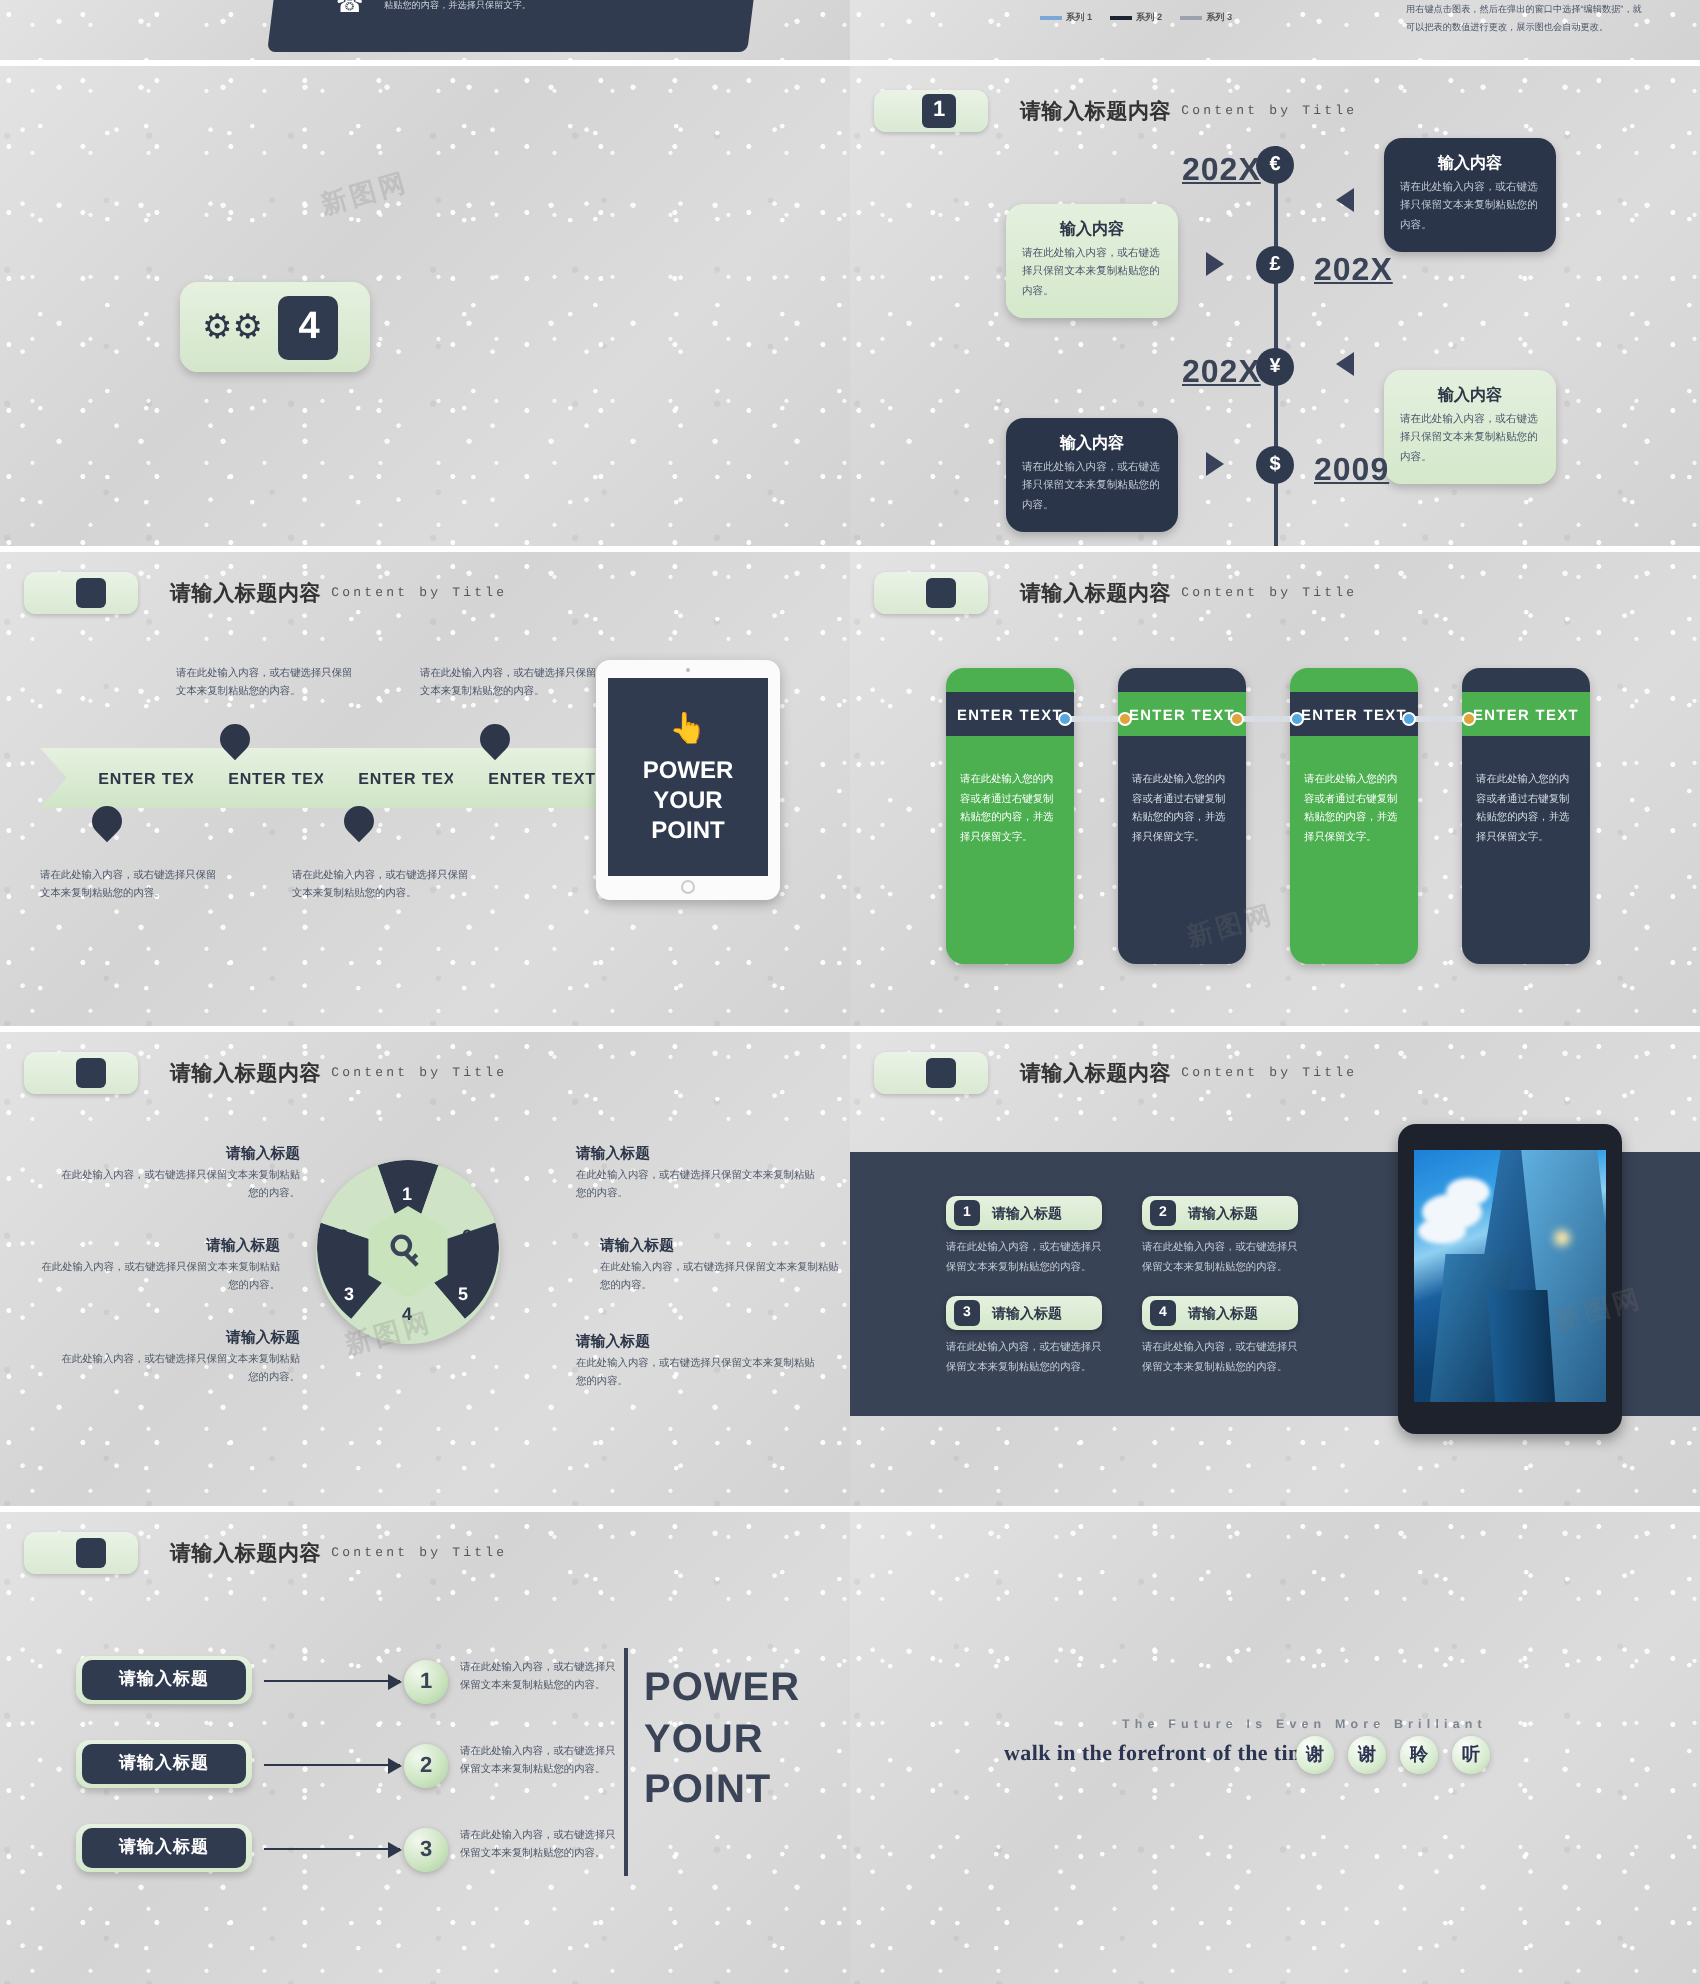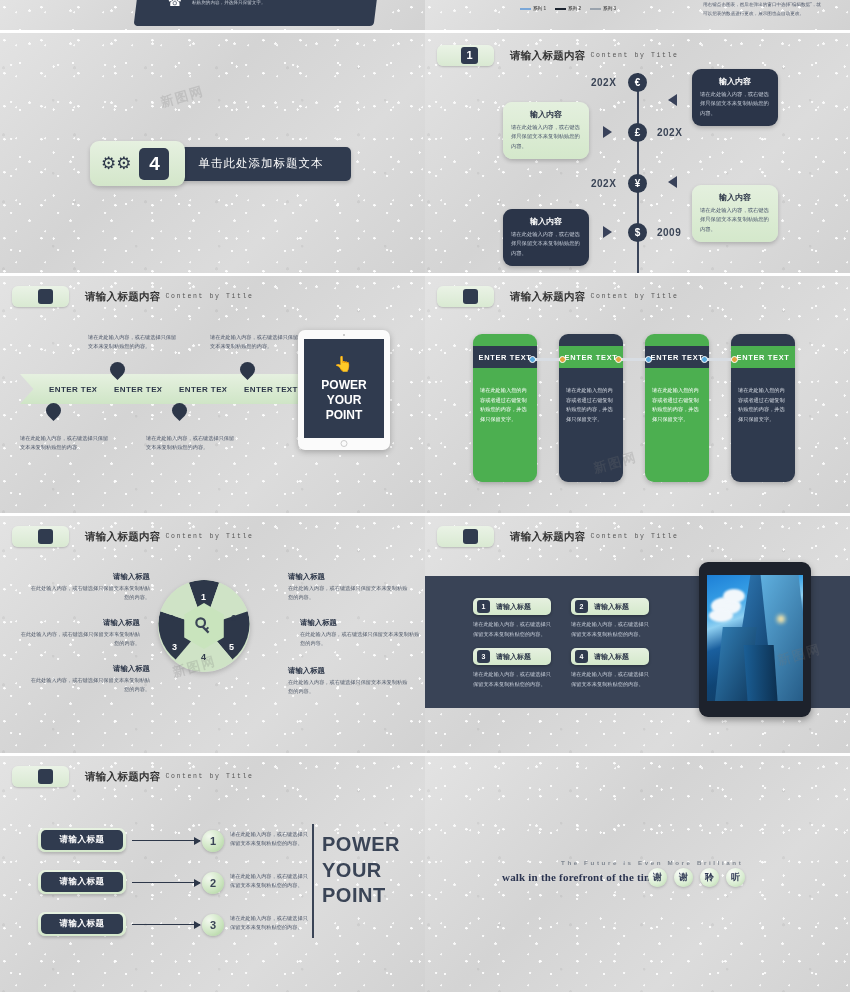--- a/index.html
+++ b/index.html
@@ -71,21 +71,21 @@
     box-shadow:0 2px 4px rgba(0,0,0,.2);
   }
 
   
   .tl-line { position:absolute; left:637px; top:60px; width:2px; height:215px; background:#3b455a; }
   .tl-node {
     position:absolute; width:19px; height:19px; border-radius:50%;
     background:#2f3a4e; color:#fff; font-size:10px; font-weight:bold;
     display:flex; align-items:center; justify-content:center;
   }
-  .tl-year { position:absolute; font-size:10px; color:#3a4456; font-weight:600; letter-spacing:.5px; }
+  .tl-year { position:absolute; font-size:16px; color:#3a4456; font-weight:600; letter-spacing:.5px;text-decoration:underline; }
   .tl-tri { position:absolute; width:0; height:0; }
   .tl-tri.l { border-top:6px solid transparent; border-bottom:6px solid transparent; border-right:9px solid #39425a; }
   .tl-tri.r { border-top:6px solid transparent; border-bottom:6px solid transparent; border-left:9px solid #39425a; }
   .tl-card {
     position:absolute; width:86px; border-radius:9px; padding:7px 8px 8px;
     box-shadow:0 2px 4px rgba(0,0,0,.2);
   }
   .tl-card.g { background:linear-gradient(180deg,#e4f0de,#d4e8cb); }
   .tl-card.d { background:#2b3549; }
   .tl-card .t { font-size:8px; font-weight:bold; text-align:center; margin-bottom:3px; }
@@ -227,21 +227,20 @@
 
   <div class="gap" style="top:30px;height:3px;"></div>
 
   <div class="slide" style="left:0;top:33px;width:425px;height:240px;">
     <div class="wm" style="left:160px;top:55px;">新图网</div>
     <div class="sec-wrap">
       <div class="sec-green">
         <div class="sec-gear">⚙⚙</div>
         <div class="sec-num">4</div>
       </div>
-      <div class="sec-bar">单击此处添加标题文本</div>
     </div>
   </div>
 
   <div class="slide" style="left:425px;top:33px;width:425px;height:240px;">
     <div class="hdr" style="left:12px;top:12px;">
       <div class="hdr-chip">
         <div class="hdr-num">1</div>
       </div>
       <div class="hdr-cn">请输入标题内容</div>
       <div class="hdr-en">Content by Title</div>

